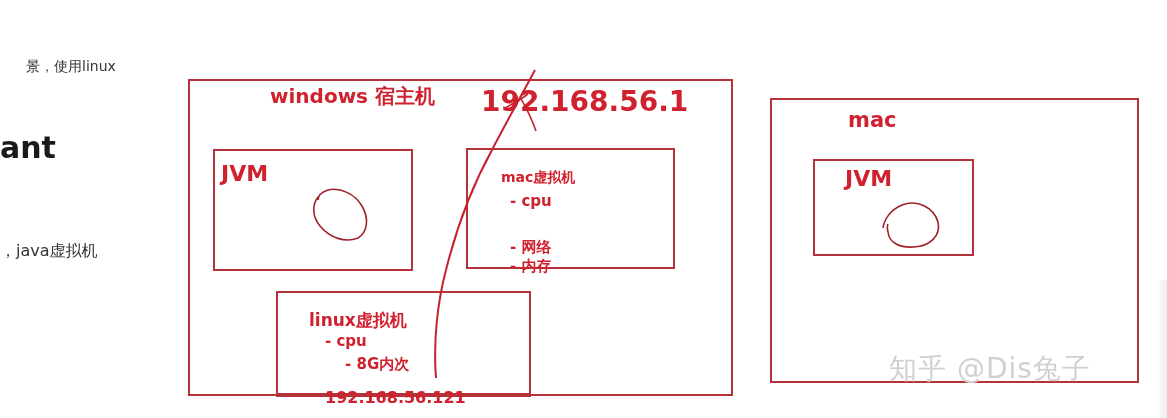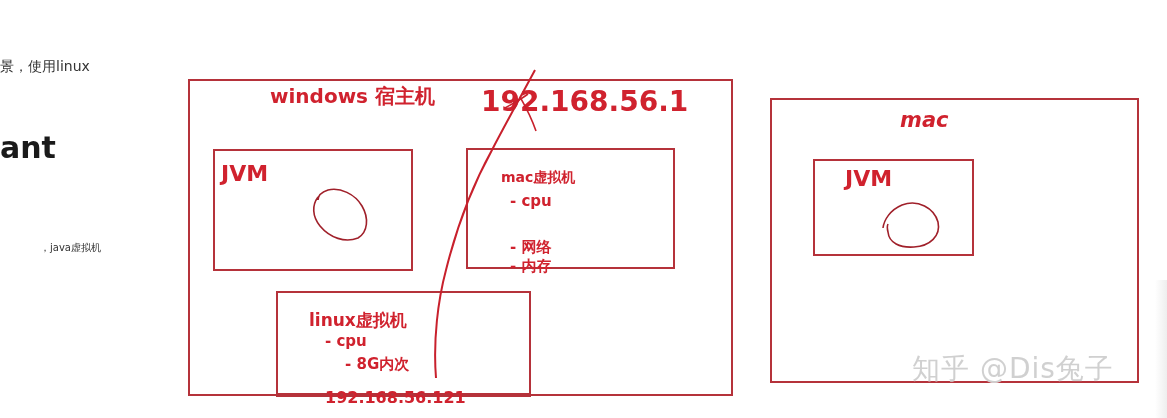--- a/index.html
+++ b/index.html
@@ -13,23 +13,23 @@
       position: relative;
       overflow: hidden;
       font-family: "DejaVu Sans", "Liberation Sans", sans-serif;
     }
     .doc-text {
       position: absolute;
       color: #333333;
       font-family: "DejaVu Sans", "Liberation Sans", sans-serif;
       white-space: nowrap;
     }
-    .doc-line1 { left: 0; top: 58px; font-size: 14px; }
+    .doc-line1 { left: 0; top: 58px; font-size: 14px; padding-left: 26px; }
     .doc-heading { left: 0; top: 130px; font-size: 30px; font-weight: bold; color: #1a1a1a; }
-    .doc-line2 { left: 0; top: 241px; font-size: 10px; padding-left: 40px; }
+    .doc-line2 { left: 0; top: 241px; font-size: 16px; }
 
     .box {
       position: absolute;
       border: 2px solid #b5323a;
       box-sizing: border-box;
       background: transparent;
     }
     .label {
       position: absolute;
       color: #d0222e;
@@ -52,27 +52,27 @@
     .macvm-item-2 { left: 510px; top: 238px; }
 
     .linuxvm-box { left: 276px; top: 291px; width: 255px; height: 106px; border-bottom-width: 4px; }
     .linuxvm-title { left: 309px; top: 309px; font-size: 17px; }
     .linuxvm-item { font-size: 15px; }
     .linuxvm-item-0 { left: 325px; top: 332px; }
     .linuxvm-item-1 { left: 325px; top: 355px; margin-left: 20px; }
     .linuxvm-ip { left: 325px; top: 388px; font-size: 16px; }
 
     .mac-box { left: 770px; top: 98px; width: 369px; height: 285px; }
-    .mac-title { left: 900px; top: 108px; font-size: 21px; font-style: italic; }
+    .mac-title { left: 848px; top: 108px; font-size: 21px; }
     .jvm-right-box { left: 813px; top: 159px; width: 161px; height: 97px; }
     .jvm-right-label { left: 845px; top: 166px; font-size: 22px; }
 
     .watermark {
       position: absolute;
-      left: 912px;
+      left: 889px;
       top: 350px;
       font-size: 28px;
       color: rgba(200,200,200,0.85);
       font-family: "DejaVu Sans", "Liberation Sans", sans-serif;
       white-space: nowrap;
       letter-spacing: 1px;
       text-shadow: 0 0 1px #ffffff;
     }
     .right-fade {
       position: absolute;

